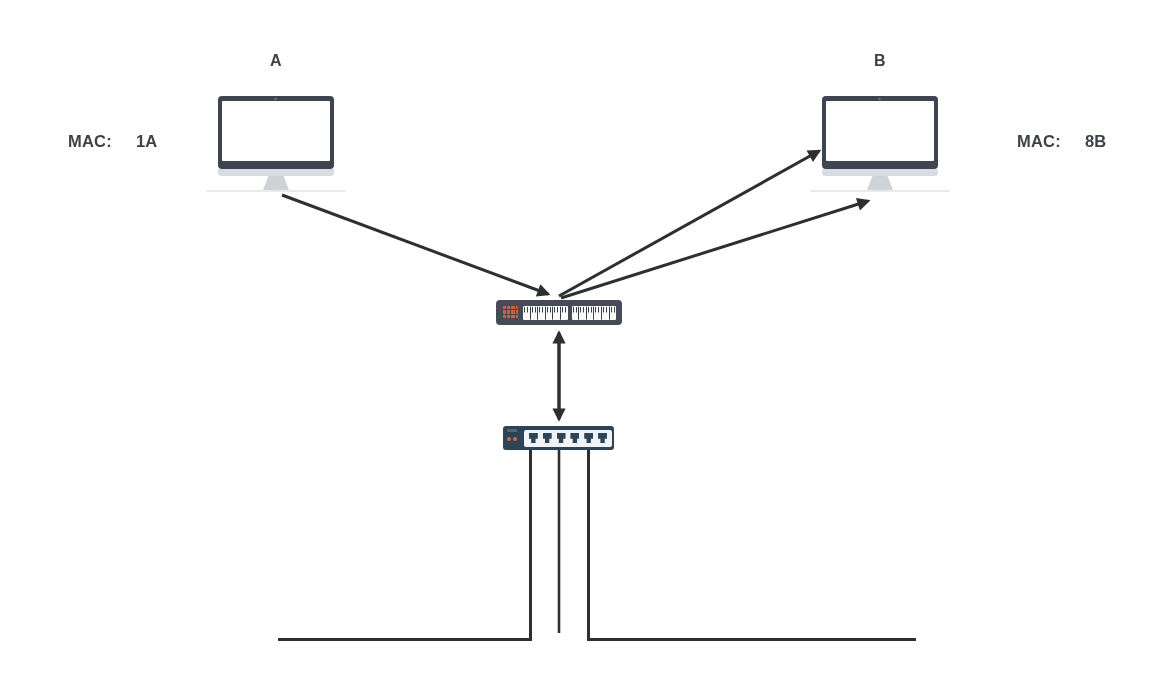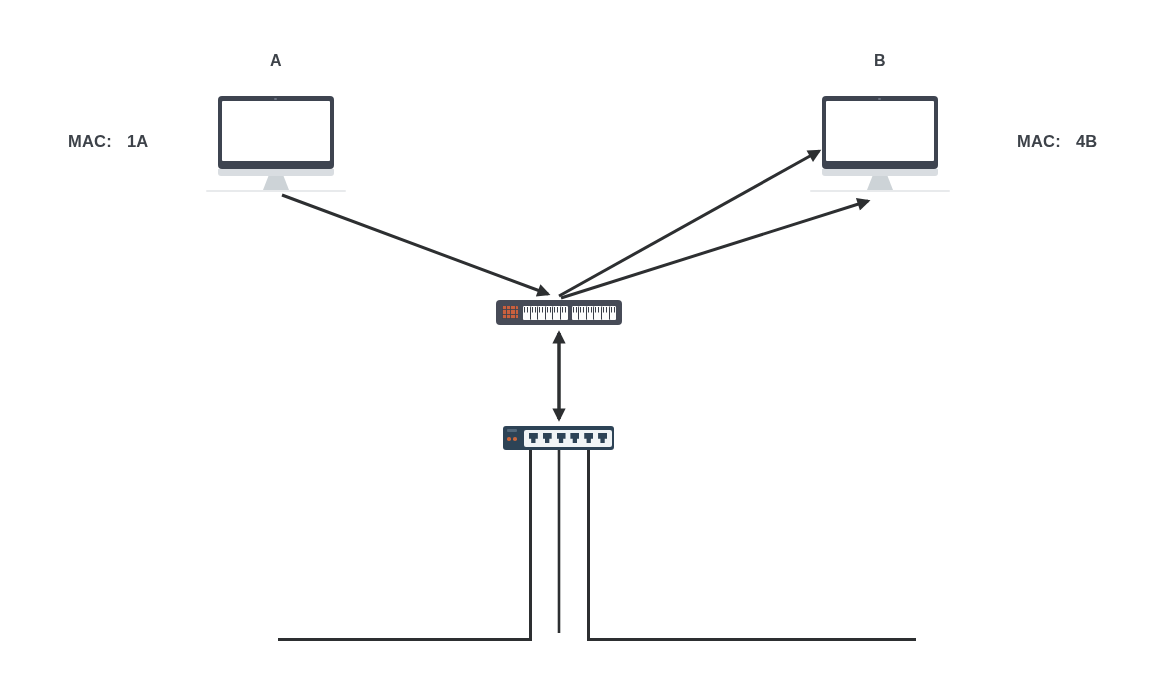--- a/index.html
+++ b/index.html
@@ -8,21 +8,21 @@
     font-family:"Liberation Sans", sans-serif;
   }
   
   .node-label{
     position:absolute;width:116px;text-align:center;
     font-size:16px;font-weight:bold;color:#3d4249;letter-spacing:.3px;
   }
   .label-a{left:218px;top:52px;}
   .label-b{left:822px;top:52px;}
   .mac{
-    position:absolute;display:flex;gap:15px;
+    position:absolute;display:flex;gap:24px;
     font-size:16.5px;font-weight:bold;color:#3d4249;letter-spacing:.2px;
   }
   .mac-a{left:68px;top:132px;}
   .mac-b{left:1017px;top:132px;}
 
   
   .imac{position:absolute;width:116px;height:100px;}
   .imac-a{left:218px;top:96px;}
   .imac-b{left:822px;top:96px;}
   .imac-frame{
@@ -107,21 +107,21 @@
 
   <div class="node-label label-a">A</div>
   <div class="node-label label-b">B</div>
 
   <div class="mac mac-a">
     <span>MAC:</span>
     <span>1A</span>
   </div>
   <div class="mac mac-b">
     <span>MAC:</span>
-    <span>4B</span>
+    <span>8B</span>
   </div>
 
   <div class="imac imac-a">
     <div class="imac-baseline"></div>
     <div class="imac-stand"></div>
     <div class="imac-frame">
       <div class="imac-camera"></div>
       <div class="imac-screen"></div>
     </div>
     <div class="imac-chin"></div>

